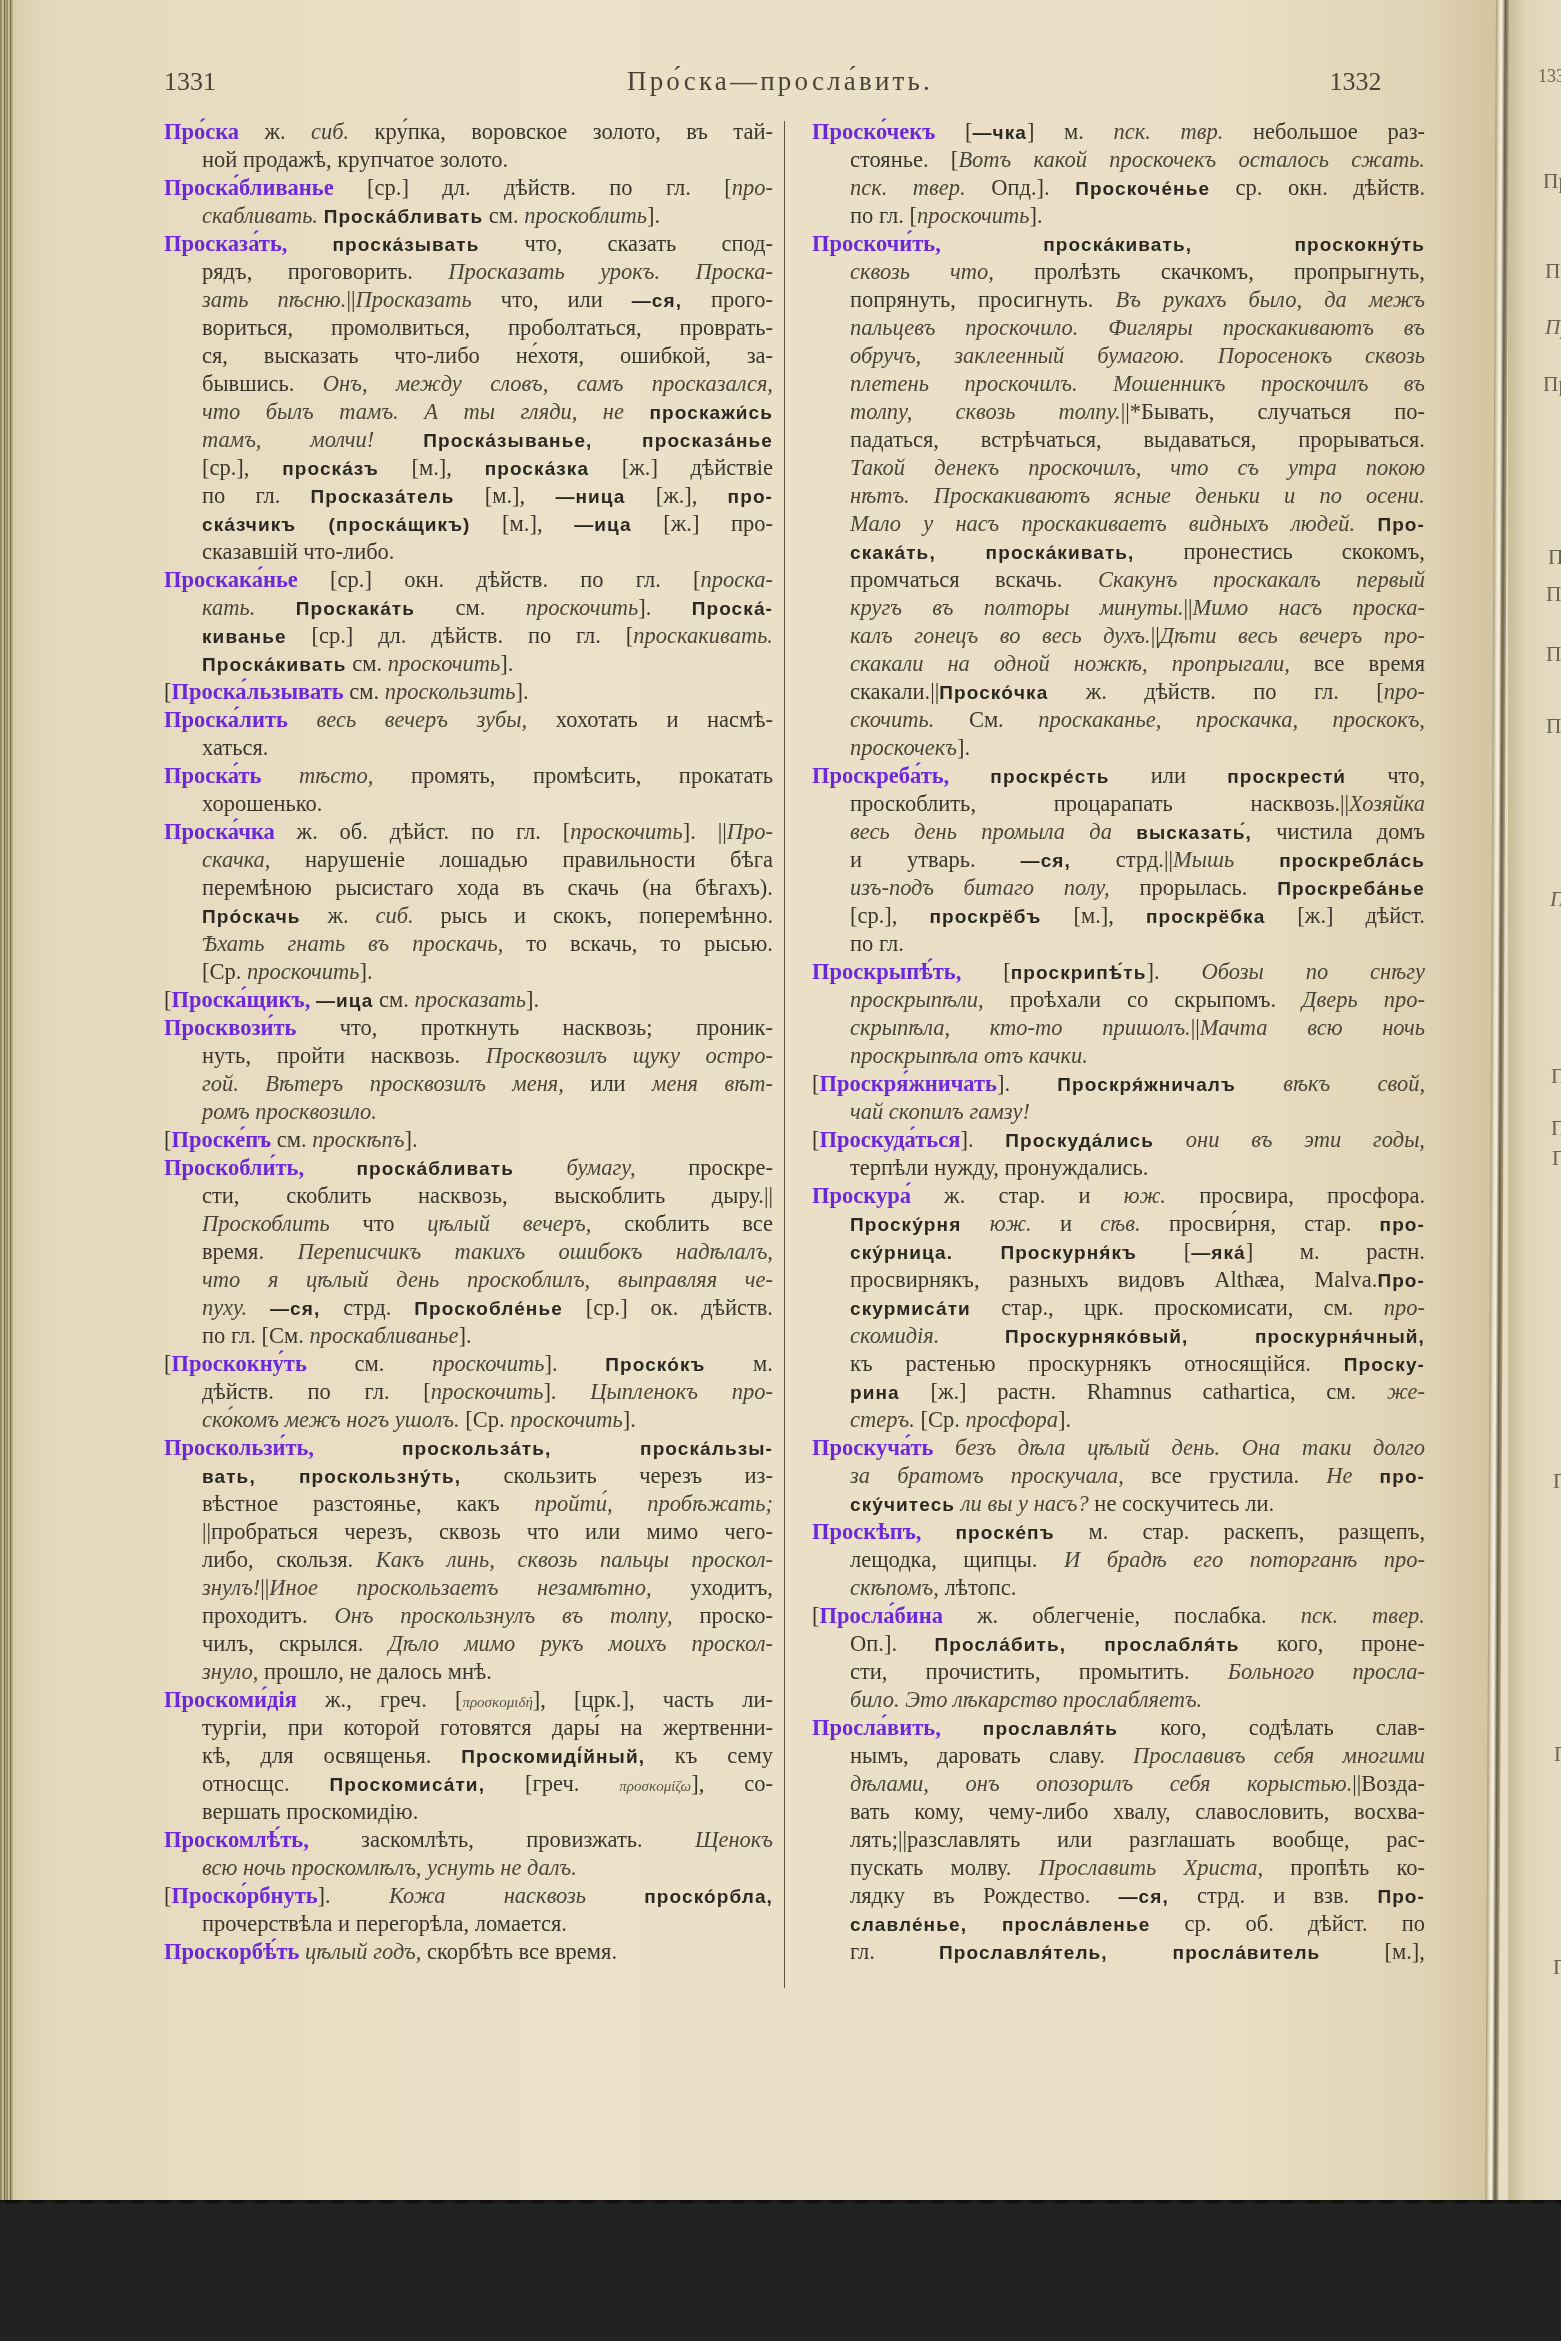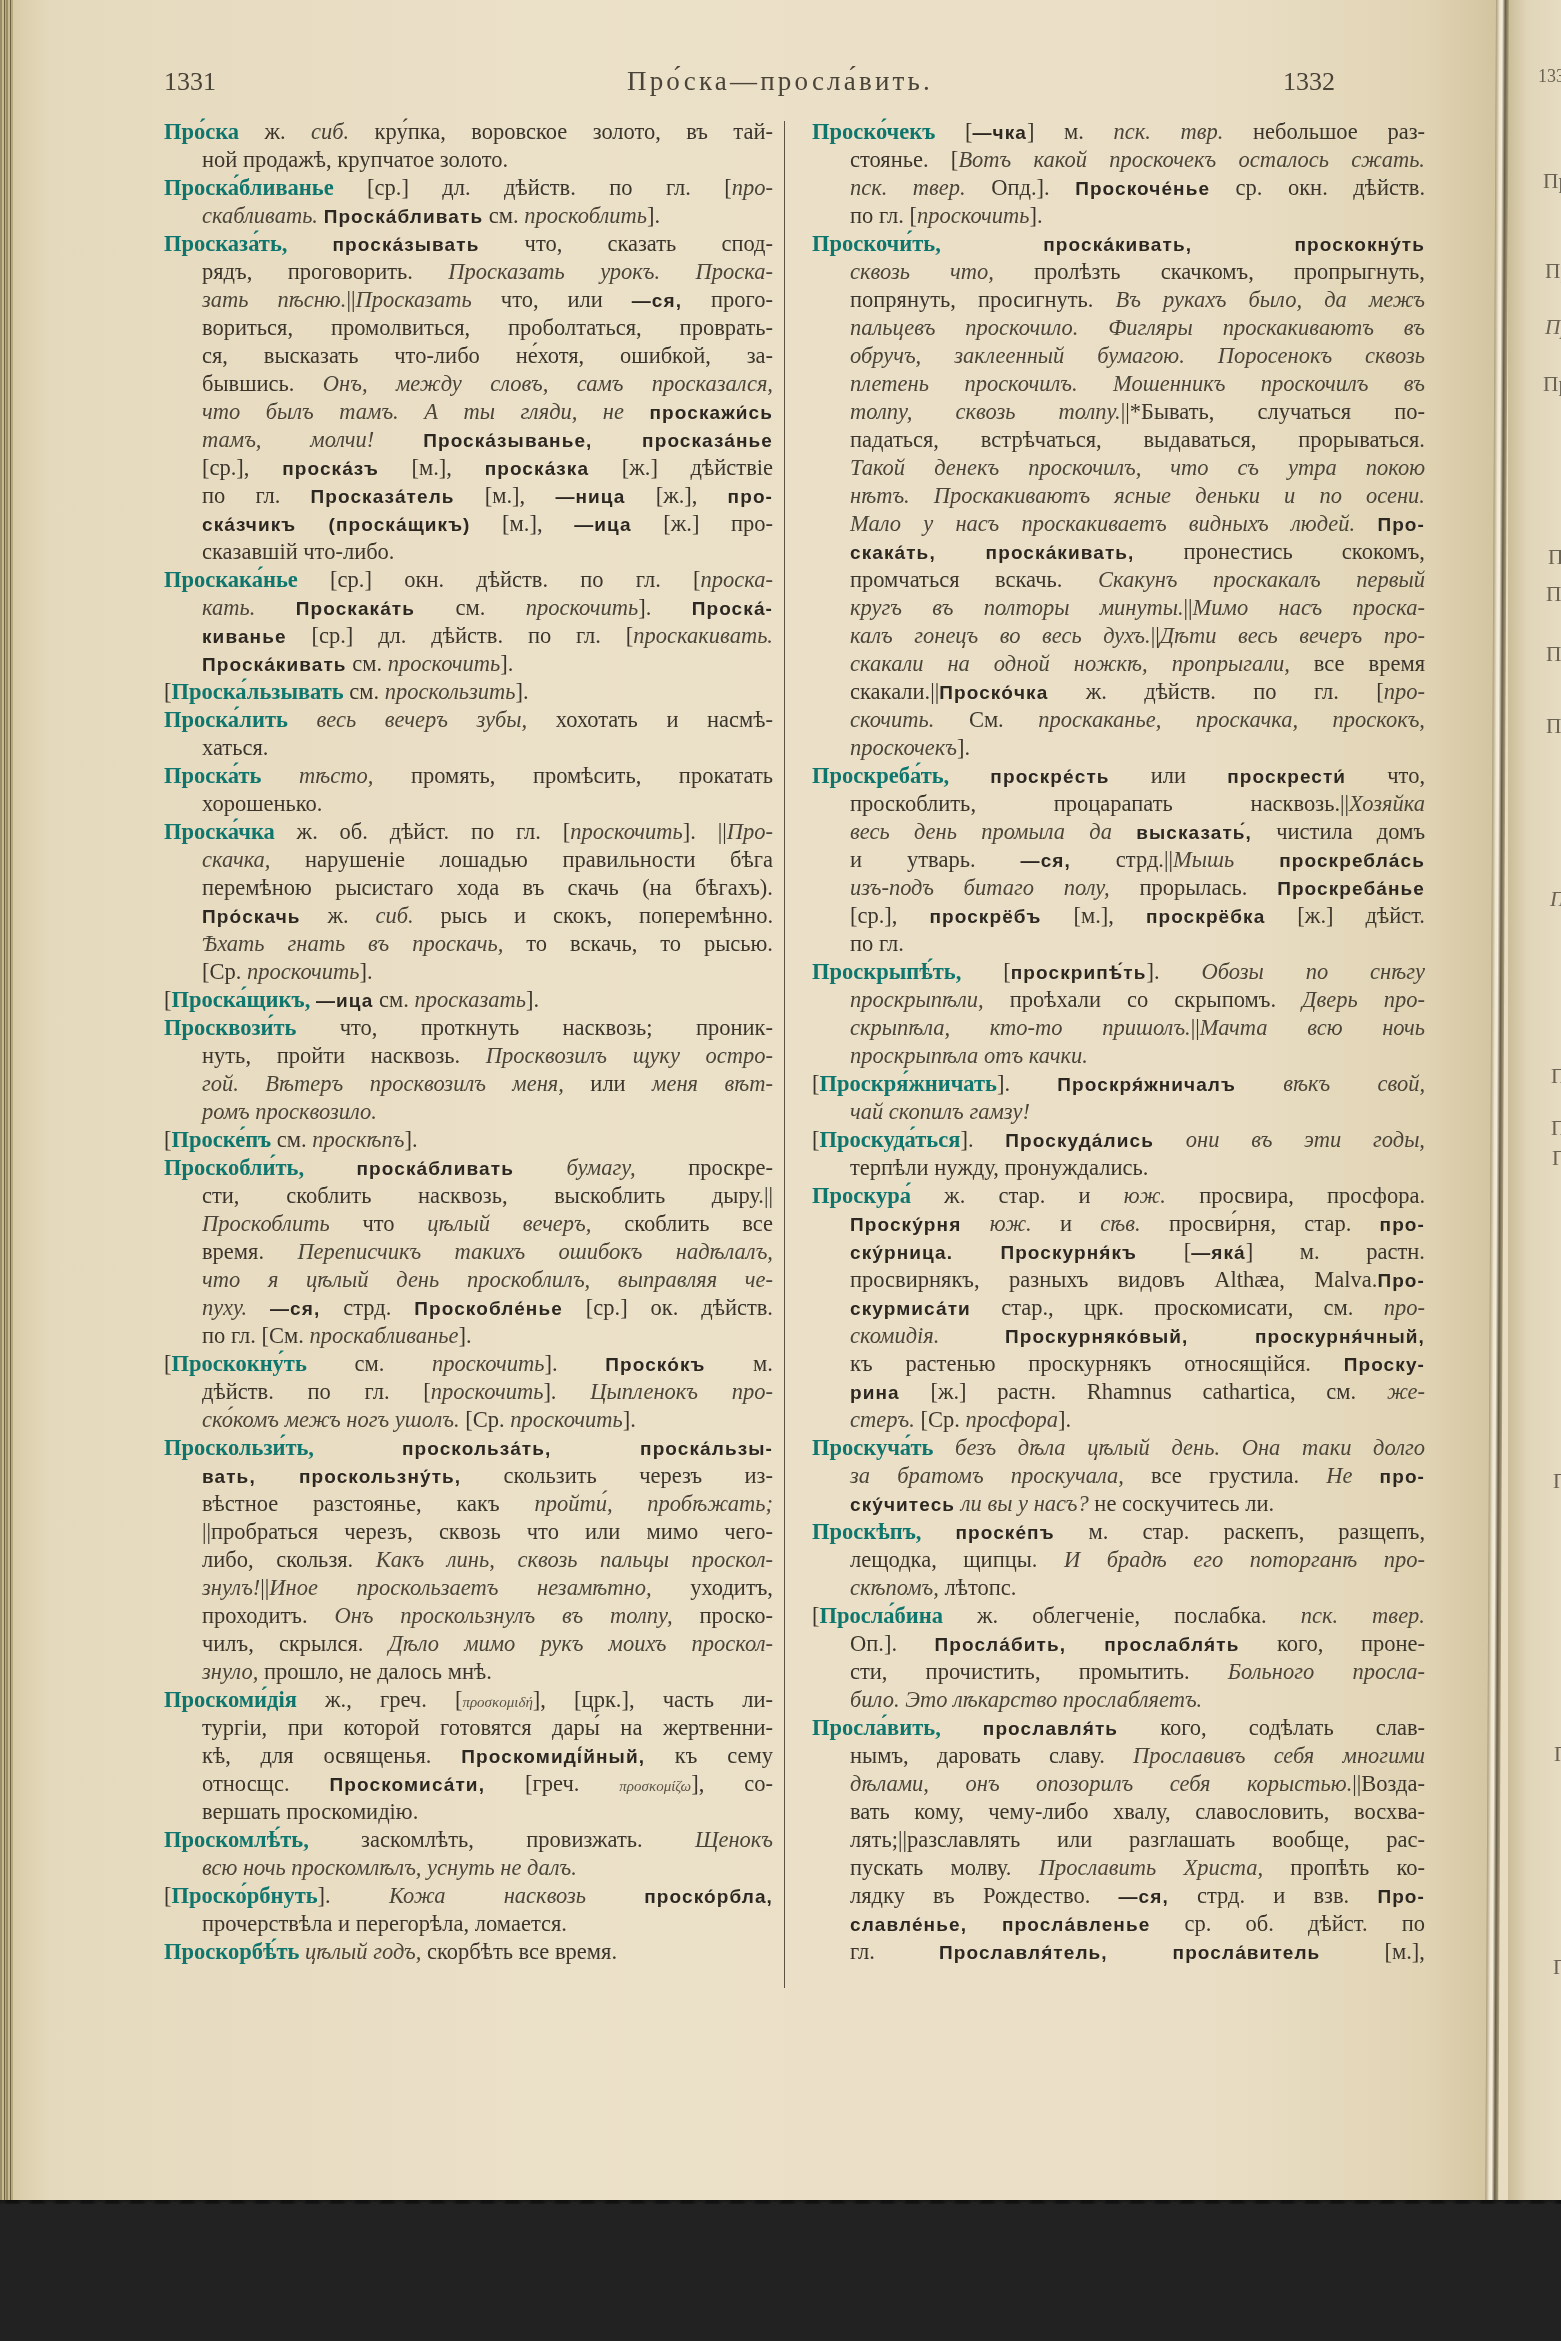--- a/index.html
+++ b/index.html
@@ -33,34 +33,34 @@
     background-size: 25px 20.4px, 25px 20.4px;
     background-position: 0 0, 12.3px 10.2px;
     box-shadow: inset 0 3.2px 4.3px rgba(0,0,0,0.6);
   }
   .hdr {
     position: absolute; top: 66px; height: 31px; line-height: 31px;
     font-size: 26px; color: #4a4338; white-space: nowrap;
   }
   .hdr-left { left: 164px; }
   .hdr-title { left: 611px; width: 338px; text-align: center; letter-spacing: 3.2px; font-size: 27px; }
-  .hdr-right { left: 1283px; width: 65px; text-align: left; }
+  .hdr-right { left: 1323px; width: 65px; text-align: center; }
   .rule {
     position: absolute; left: 784px; top: 121px; width: 1.1px; height: 1867px; background: #5b5242;
   }
   .col { position: absolute; top: 118px; }
   .col-left { left: 164px; width: 609px; }
   .col-right { left: 792px; width: 613px; margin-left: 20px; }
   .line {
     height: 28px; line-height: 28px; font-size: 22.5px; overflow: hidden;
     text-align: justify; text-align-last: justify; white-space: normal;
   }
   .line.cont { padding-left: 38px; }
   .line.end { text-align-last: left; }
-  .r-h { font-weight: bold; color: #0f766e; }
+  .r-h { font-weight: bold; color: #6d28d9; }
   .r-b { font-family: "Liberation Sans", sans-serif; font-weight: bold; font-size: 19px; letter-spacing: 1.1px; color: #2c2721; }
   .r-i { font-style: italic; color: #4b4539; }
   .r-g { font-style: italic; font-size: 15px; color: #5a5446; }
   .frag {
     position: absolute; font-size: 21.4px; line-height: 30px; height: 30px;
     color: #6a6353; white-space: nowrap;
   }
   .frag.it { font-style: italic; }
   .frag.num { font-size: 18px; }
 </style>

